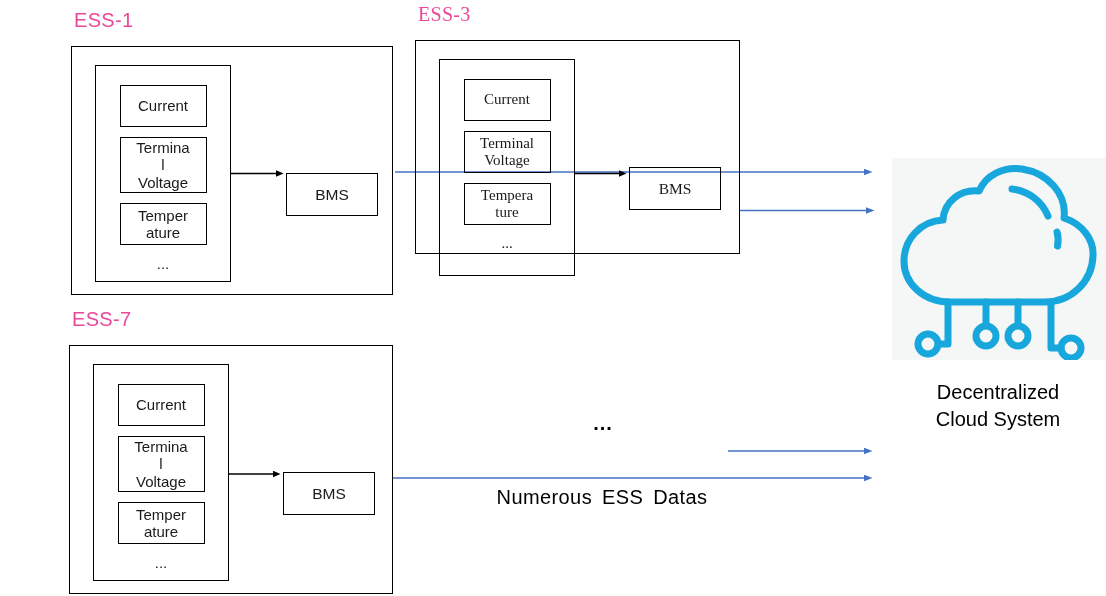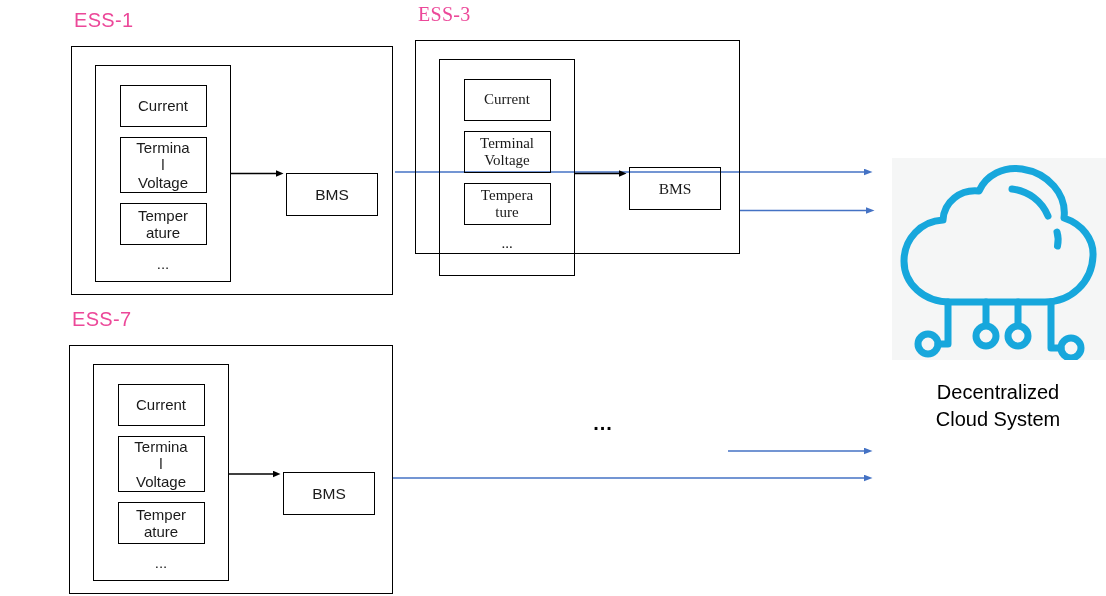--- a/index.html
+++ b/index.html
@@ -191,20 +191,21 @@
     <div class="sensor-panel">
       <div class="sig">Current</div>
       <div class="sig">Terminal Voltage</div>
       <div class="sig">Temperature</div>
       <div class="panel-dots">...</div>
     </div>
     <div class="bms">BMS</div>
   </div>
 
   <div class="mid-dots">...</div>
+  <div class="flow-label">Numerous ESS Datas</div>
 
   <div class="cloud-bg">
     <svg width="214" height="202" viewBox="0 0 214 202">
       <g fill="none" stroke="#17A7DC" stroke-width="7" stroke-linecap="round" stroke-linejoin="round">
 
         <path d="M 58 144
                  C 32 144, 12 126, 12 103
                  C 12 81, 29 63, 51 62
                  C 52 44, 68 31, 87 33
                  C 94 17, 112 8, 130 11

